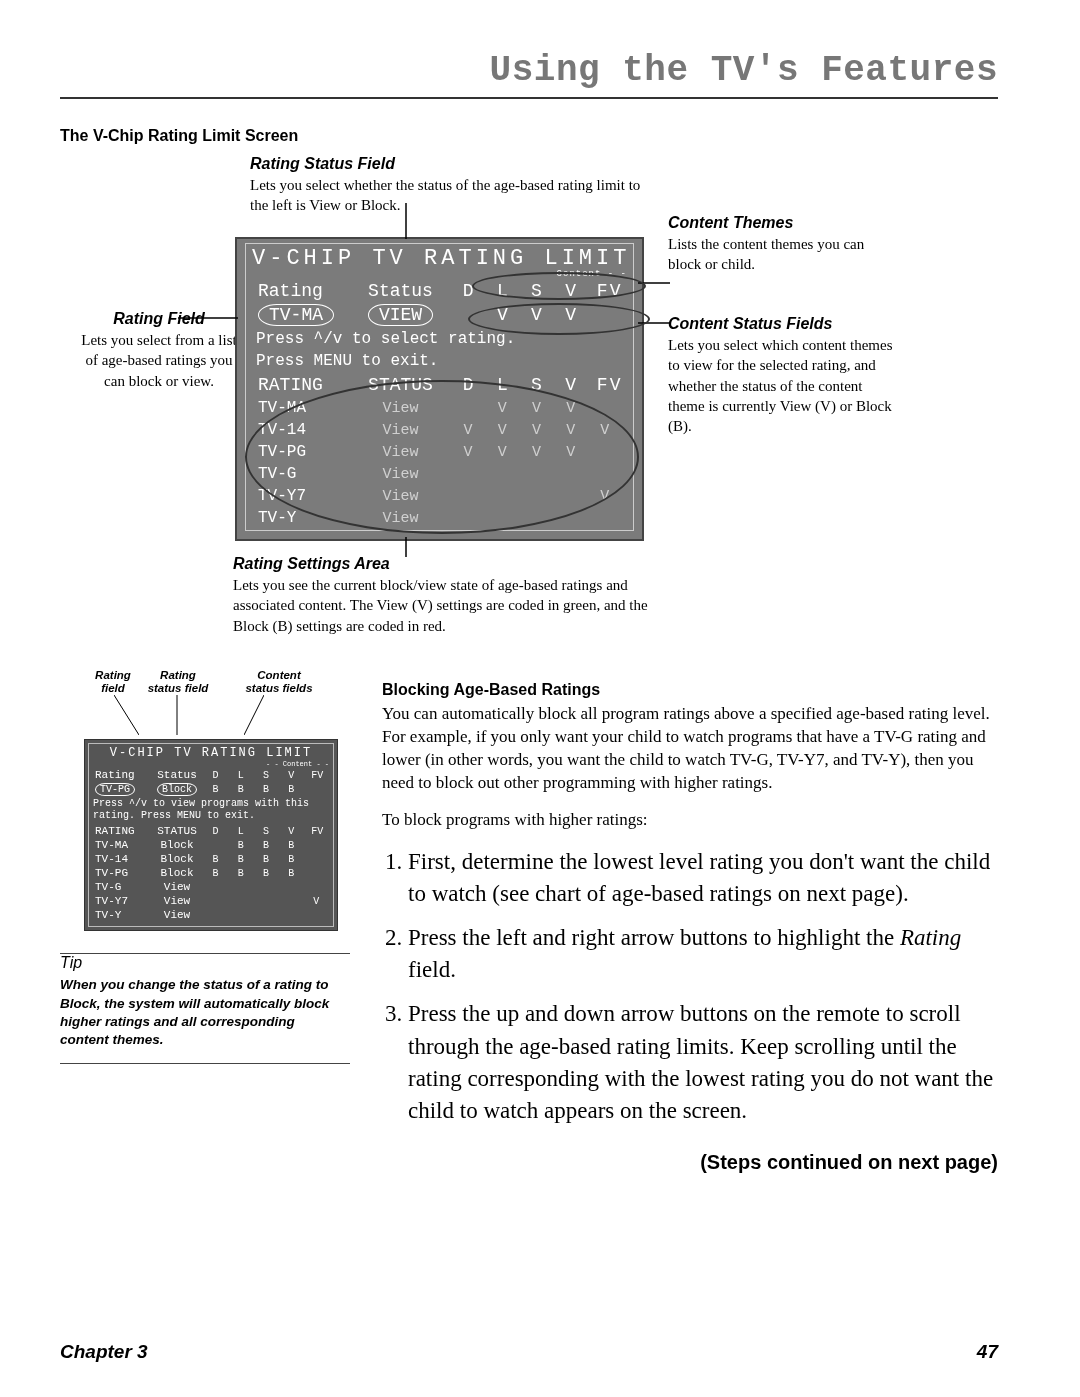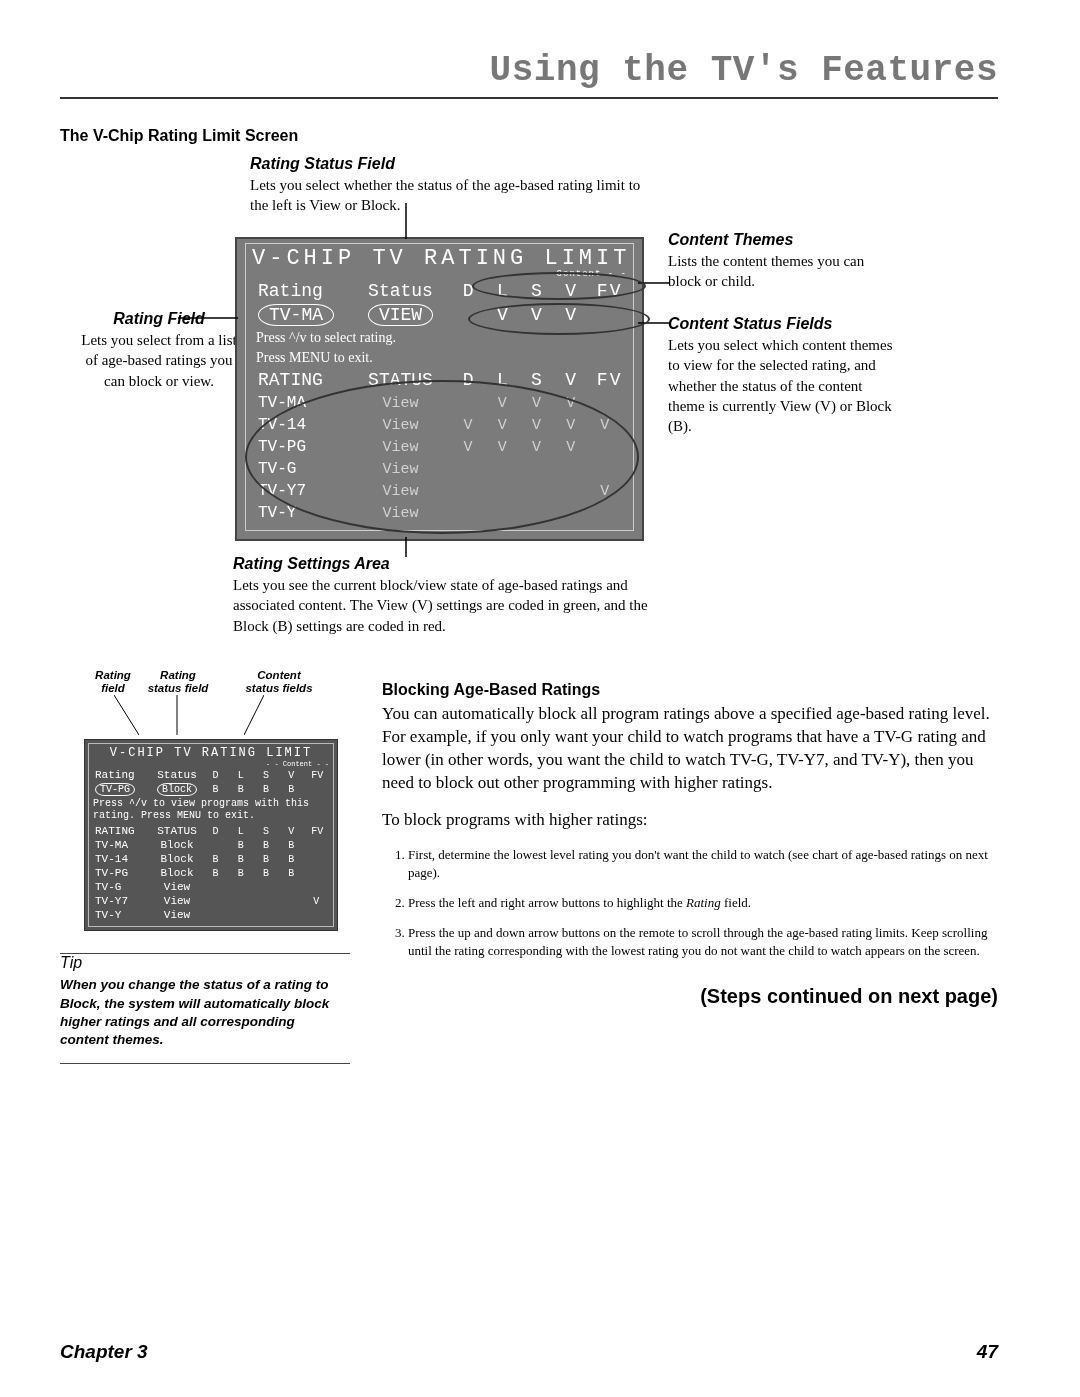--- a/index.html
+++ b/index.html
@@ -67,21 +67,21 @@
 .fig1-left-annot {
   position: absolute;
   left: 14px;
   top: 155px;
   width: 170px;
   text-align: center;
 }
 .fig1-right-annot1 {
   position: absolute;
   left: 608px;
-  top: 76px;
+  top: 59px;
   width: 220px;
 }
 .fig1-right-annot2 {
   position: absolute;
   left: 608px;
   top: 160px;
   width: 230px;
 }
 .fig1-bottom-annot {
   position: absolute;
@@ -139,24 +139,23 @@
 .col-ct { flex: 1; display: flex; justify-content: space-around; padding: 0 4px; letter-spacing: 2px; }
 .col-ct span { width: 18px; text-align: center; }
 .pill {
   border: 1.5px solid #fff;
   border-radius: 50%/100%;
   padding: 0 10px;
   display: inline-block;
   line-height: 20px;
 }
 .osd-instr {
-  font-size: 14px;
+  font-size: 16px;
   line-height: 1.25;
   margin: 2px 0 2px 4px;
-  font-family: Liberation Serif, serif;
 }
 .osd-list .osd-row-sm .col-rating { font-size: 16px; }
 .osd-list .osd-row-sm .col-status { font-size: 15px; color: #d0d0d0; }
 .osd-list .col-ct { color: #d0d0d0; font-size: 15px; }
 .big-circle {
   position: absolute;
   border: 2px solid #333;
   border-radius: 50%;
   pointer-events: none;
 }
@@ -238,21 +237,21 @@
   font-weight: 700;
   font-size: 13.5px;
   line-height: 1.35;
   margin: 0;
 }
 .ol-list {
   margin: 6px 0 0 0;
   padding-left: 26px;
 }
 .ol-list li {
-  font-size: 13px;
+  font-size: 23px;
   line-height: 1.4;
   margin-bottom: 12px;
 }
 .ol-list .sub-para {
   margin-top: 12px;
 }
 .cont-note {
   font-family: Arial, sans-serif;
   font-weight: 700;
   font-size: 20px;

